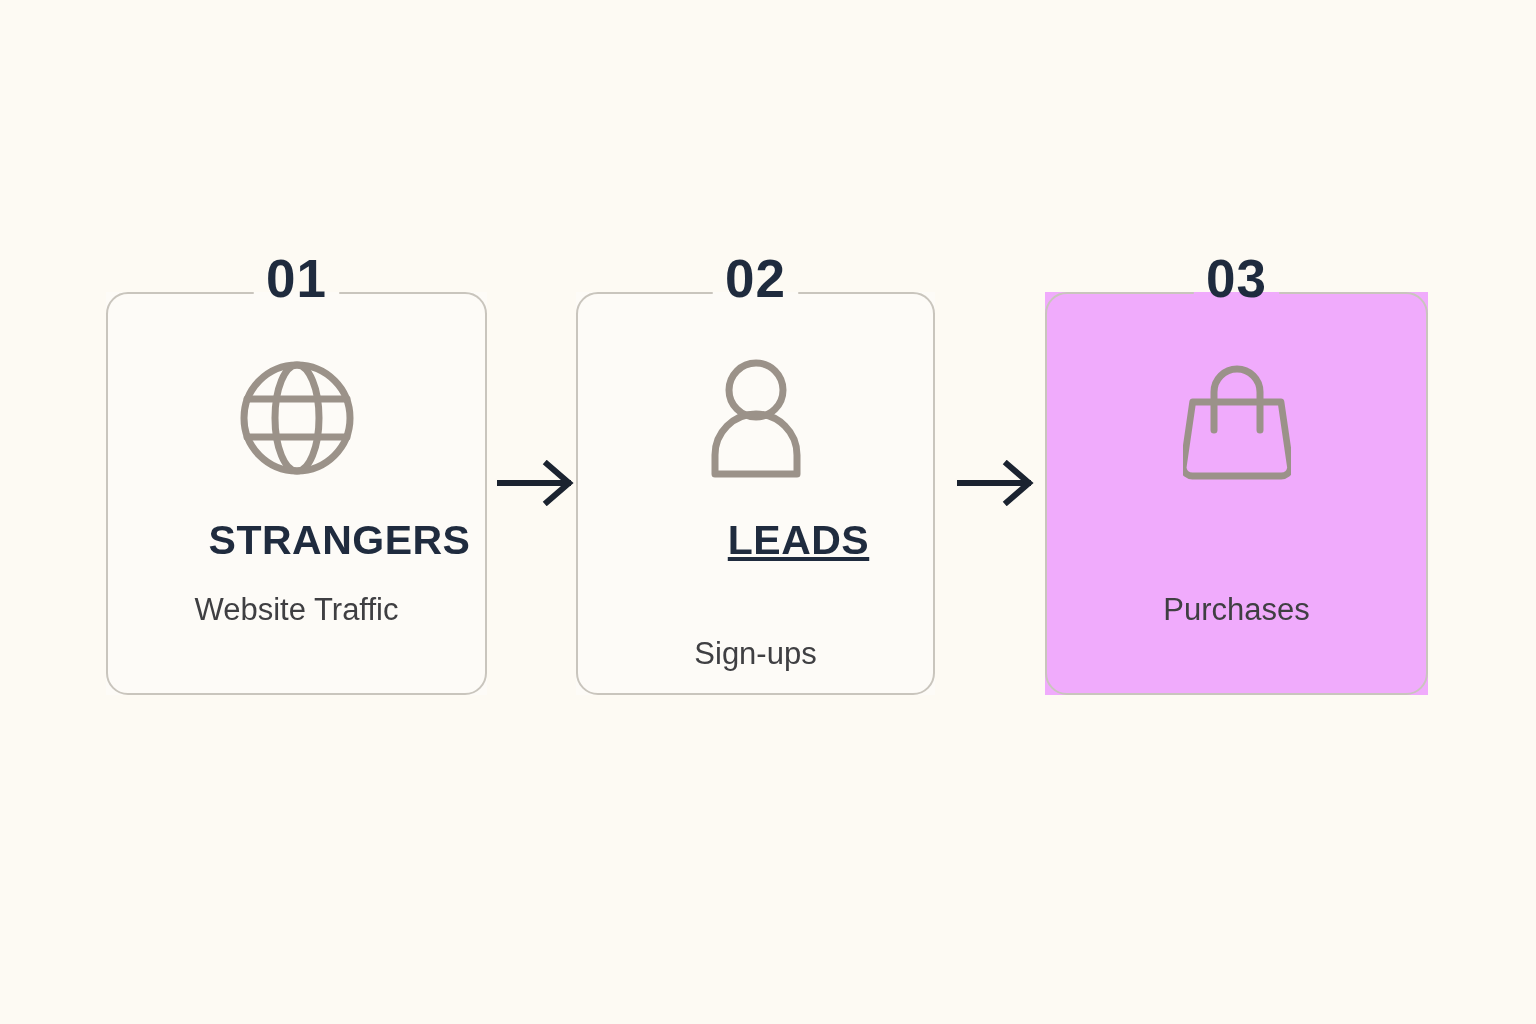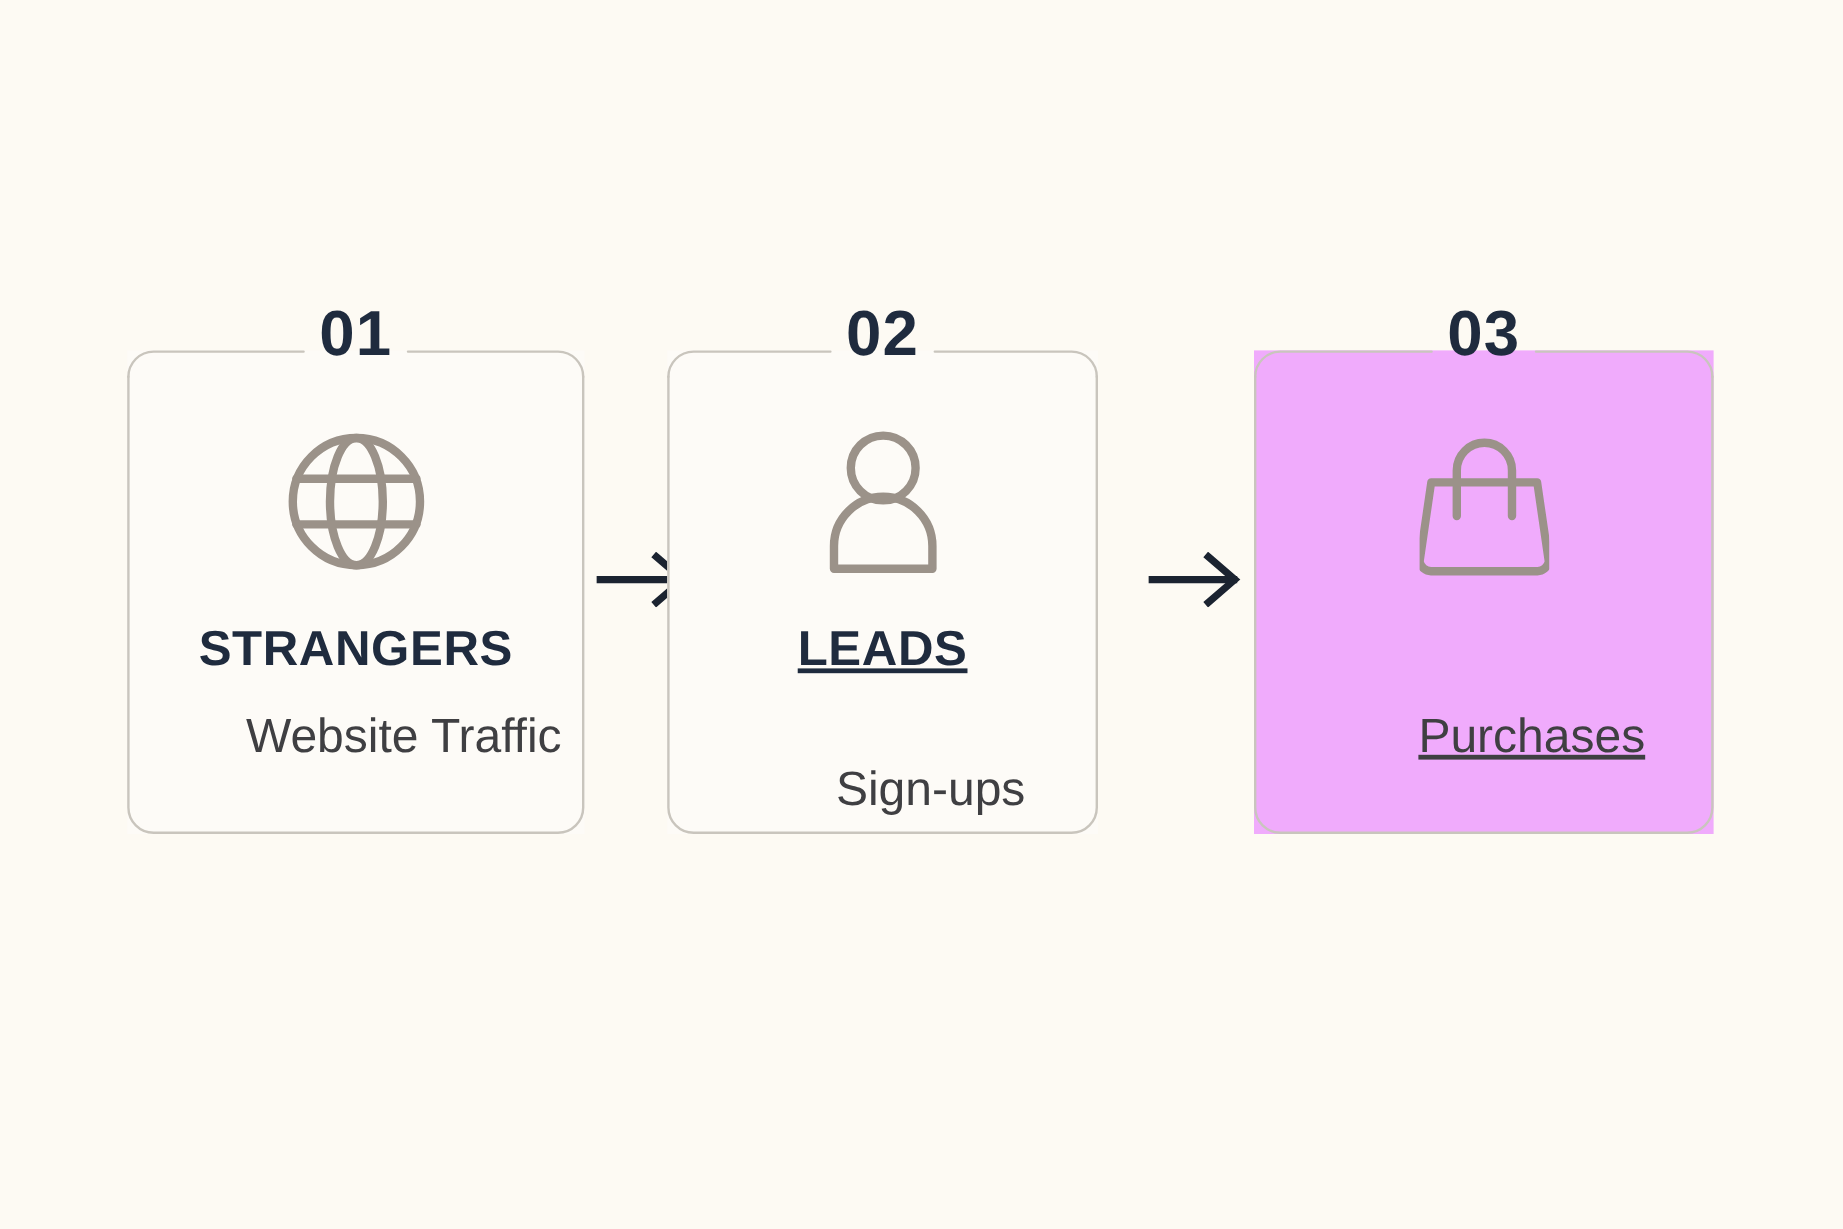--- a/index.html
+++ b/index.html
@@ -43,21 +43,21 @@
   }
   .card-frame path,
   .card-frame line {
     fill: none;
     stroke: #c9c5bd;
     stroke-width: 2;
     stroke-linecap: round;
   }
 
   .card-1 { left: 106px;  width: 381px; }
-  .card-2 { left: 556px;  width: 359px; }
+  .card-2 { left: 576px;  width: 359px; }
   .card-3 { left: 1045px; width: 383px; }
 
   
   .card-number {
     position: absolute;
     top: -40px;
     left: 0;
     width: 100%;
     text-align: center;
     font-size: 53px;
@@ -94,32 +94,32 @@
     position: absolute;
     left: 0;
     top: 228px;
     width: 100%;
     text-align: center;
     font-size: 41px;
     font-weight: bold;
     letter-spacing: 0.5px;
     color: #1f2b3e;
     line-height: 1;
+    padding-left: 43px;
   }
   .card-subtitle {
     position: absolute;
     left: 0;
     top: 302px;
     width: 100%;
     text-align: center;
-    font-size: 40px;
+    font-size: 31px;
     font-weight: normal;
     color: #3f3f42;
     line-height: 1;
-    padding-left: 40px;
   }
 
   
   .flow-arrow {
     position: absolute;
     top: 460px;
     width: 80px;
     height: 46px;
   }
   .flow-arrow-1 { left: 497px; }
@@ -206,16 +206,16 @@
     <div class="card-number" style="color: rgb(31, 43, 62);">03</div>
 
     <div class="card-icon">
       <svg width="108" height="124" viewBox="0 0 108 124" aria-hidden="true">
         <path class="icon-stroke" d="M 31 74 L 31 36 A 23 23 0 0 1 77 36 L 77 74" style="stroke: rgb(155, 146, 137);"></path>
         <path class="icon-stroke" d="M 8 46 L 100 46 L 110 112 A 10 10 0 0 1 100 120 L 8 120 A 10 10 0 0 1 -2 112 Z" transform="translate(2,0) scale(0.96,1)" style="stroke: rgb(155, 146, 137);"></path>
       </svg>
     </div>
 
 
-    <div class="card-subtitle" style="color: rgb(63, 63, 66); text-decoration: underline;">Purchases</div>
+    <div class="card-subtitle" style="color: rgb(63, 63, 66);">Purchases</div>
   </div>
 
 </div>
 
 </body></html>

